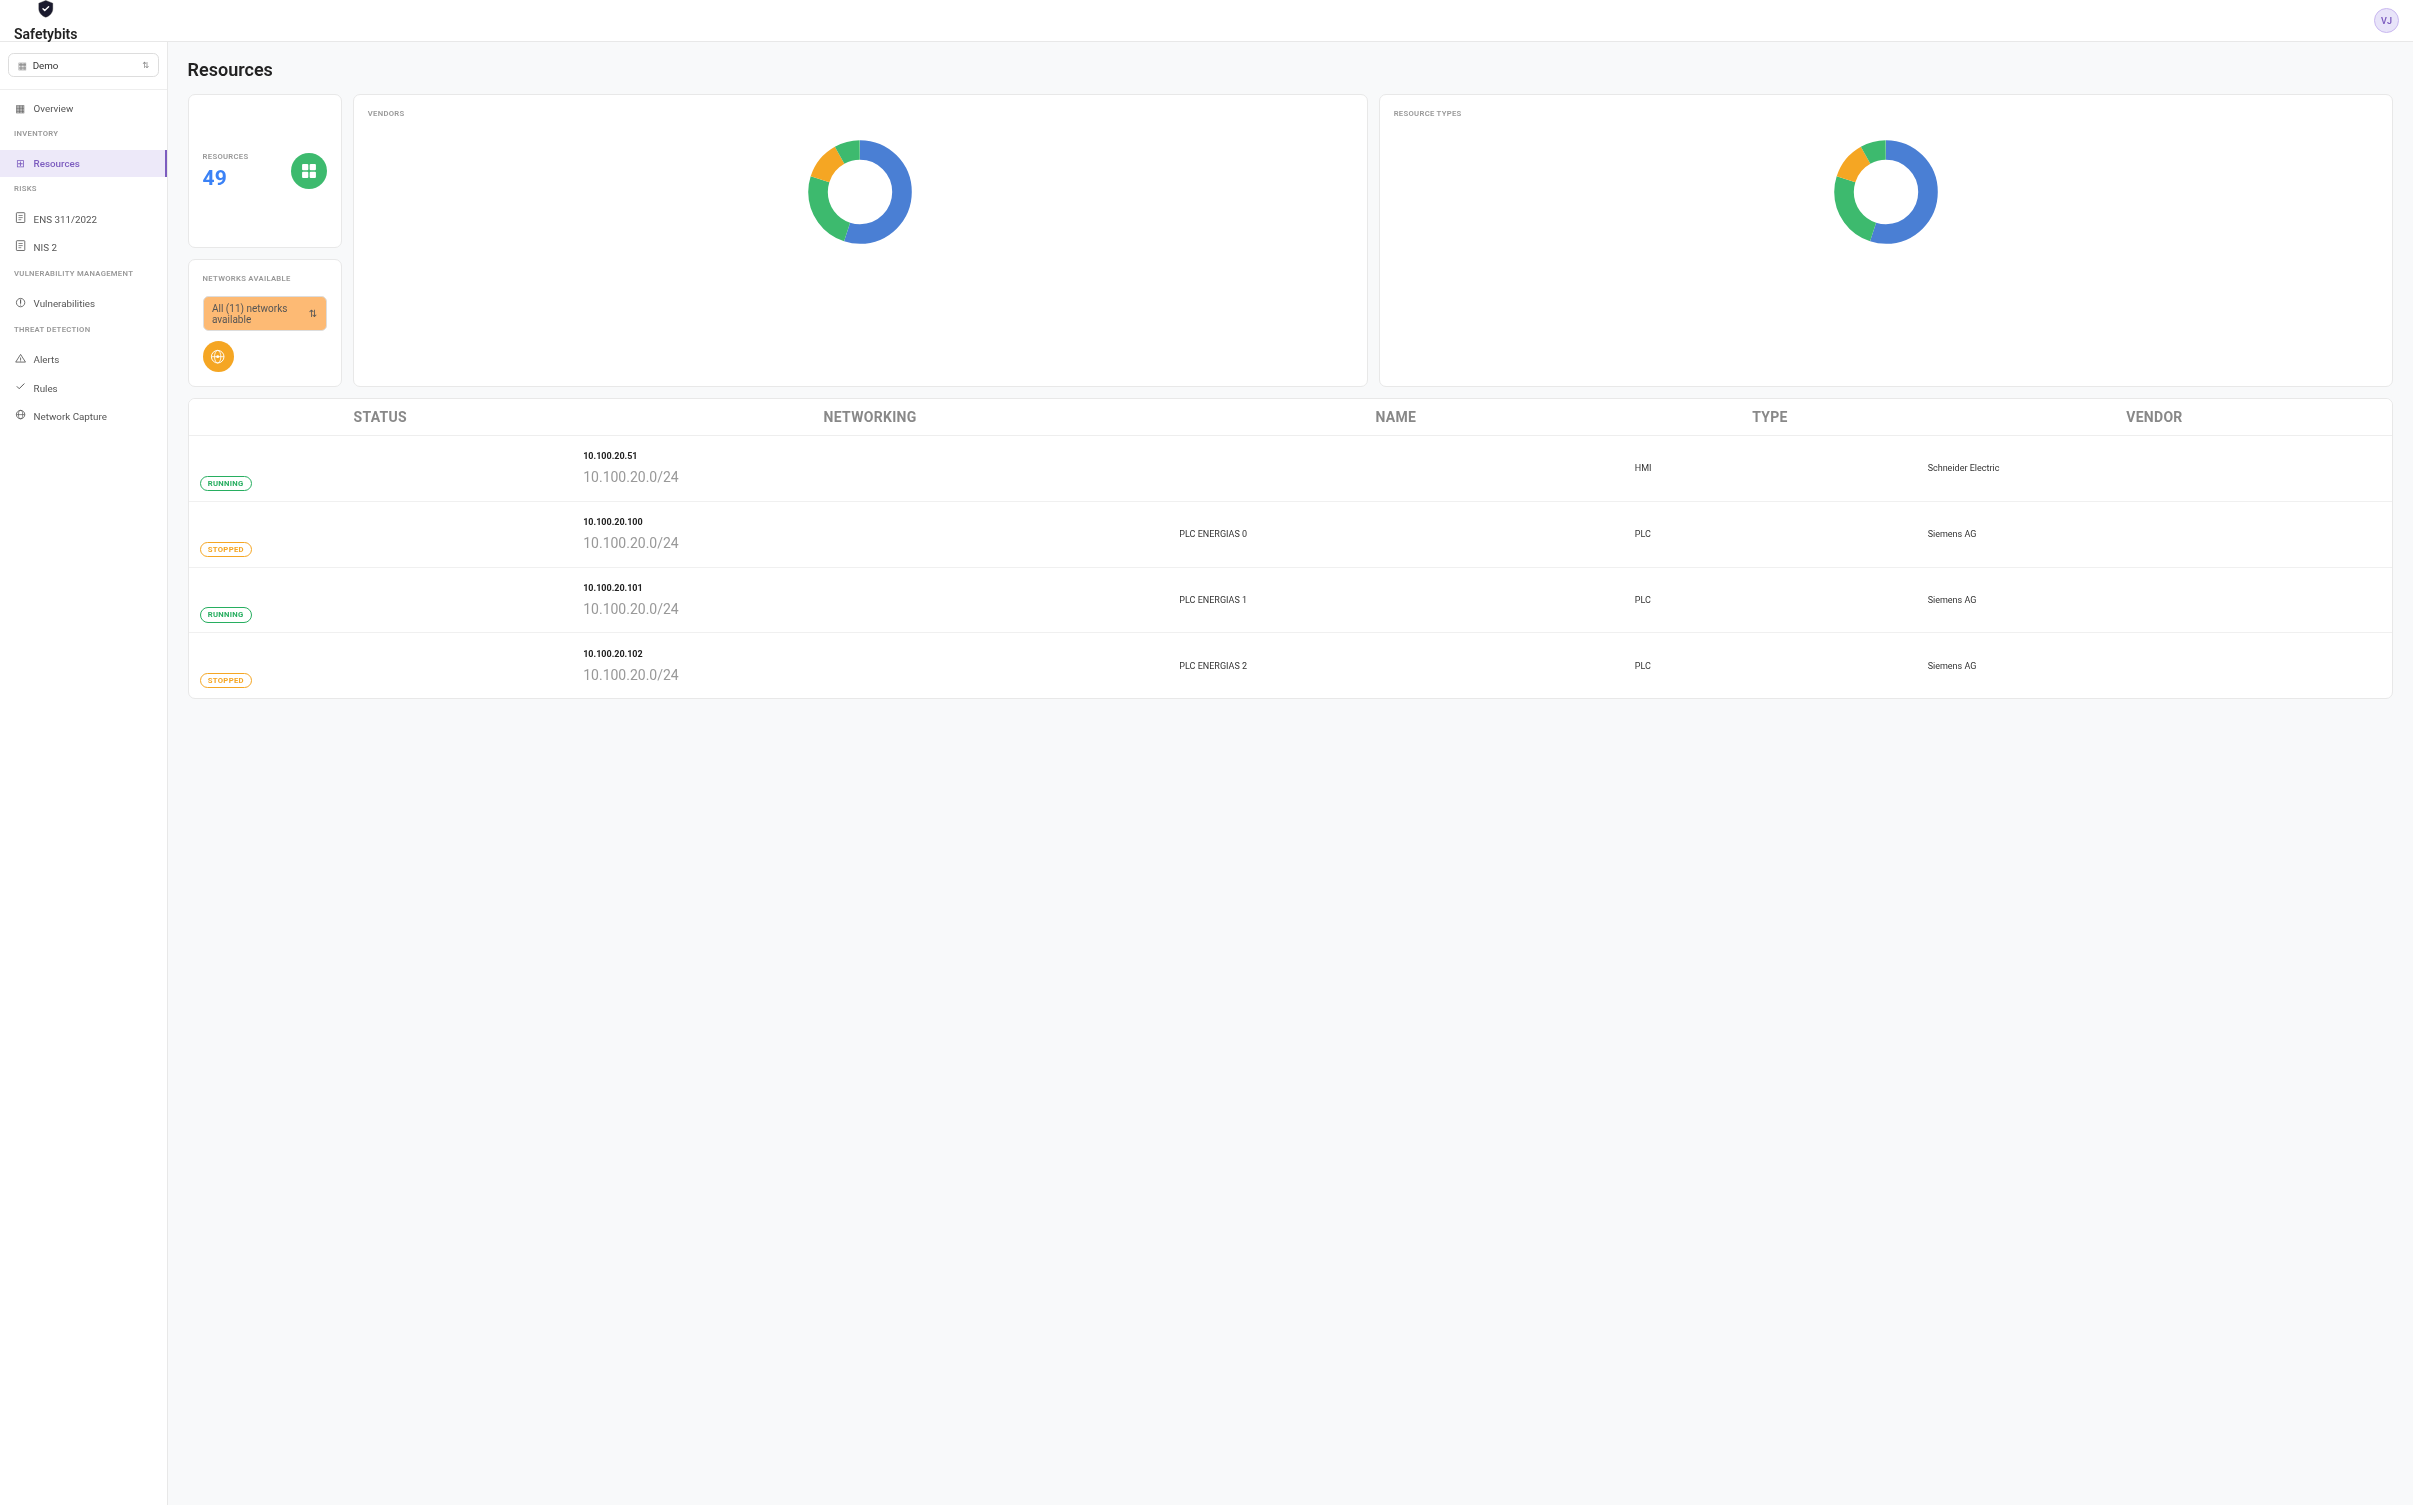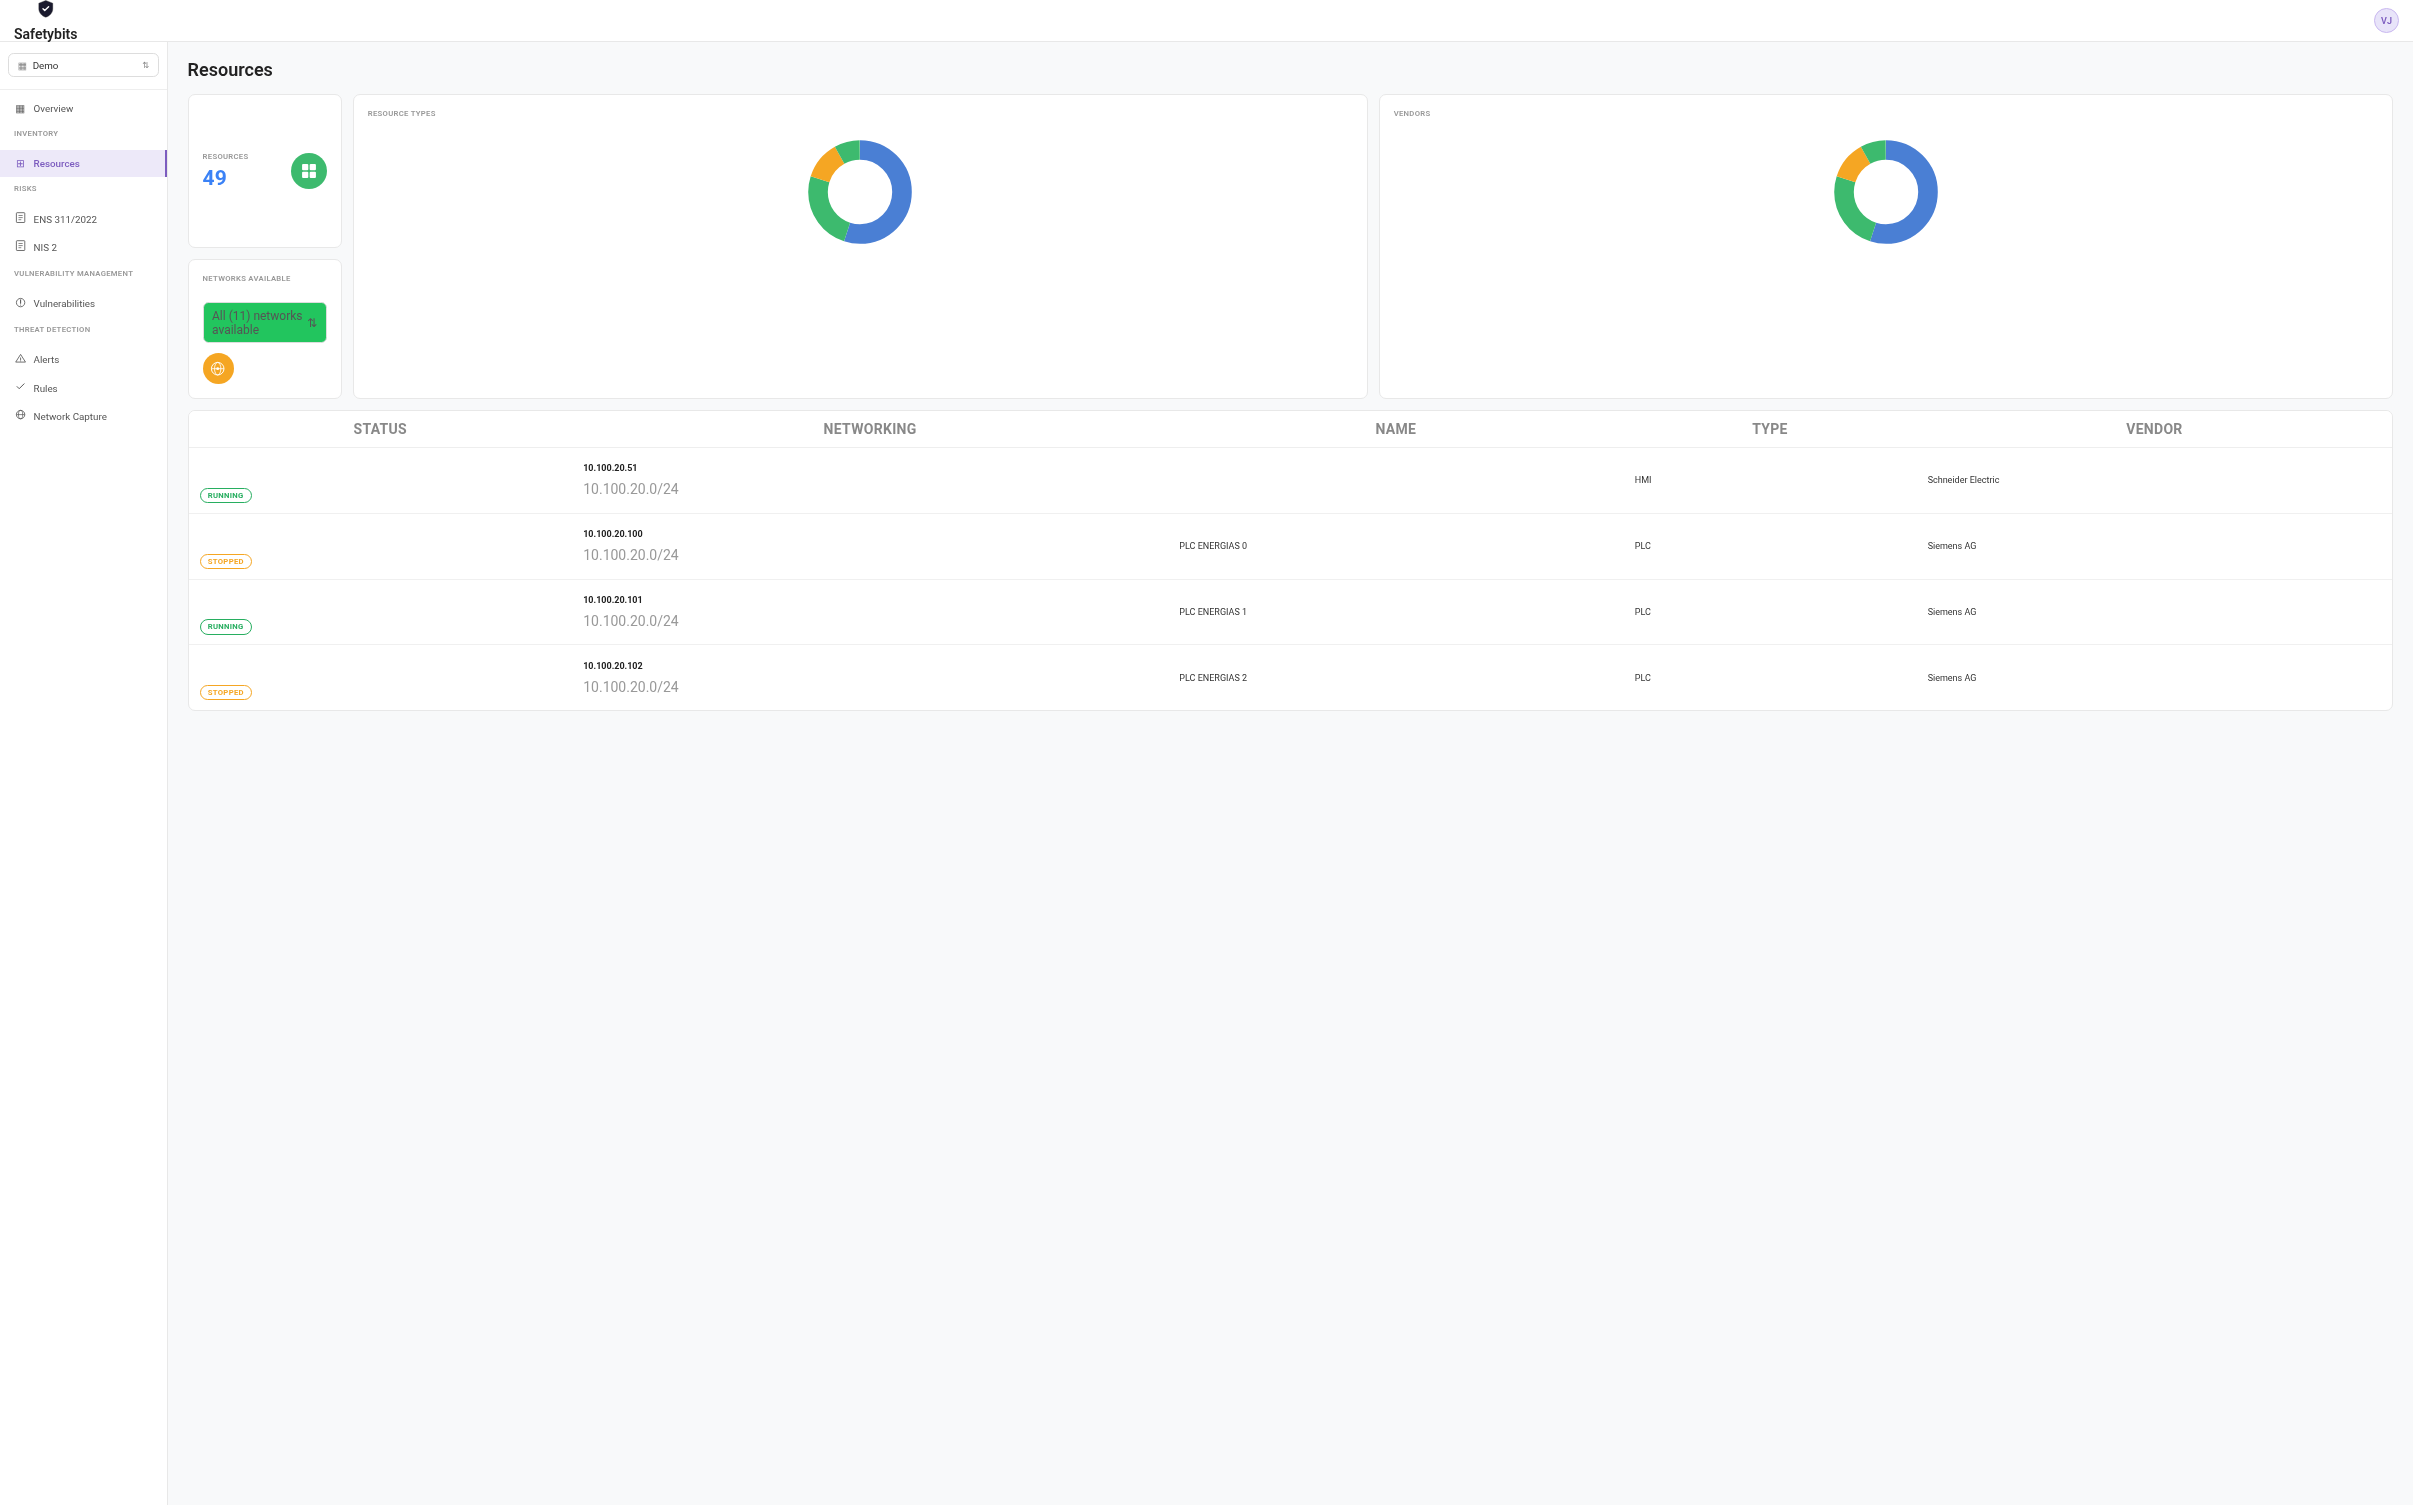--- a/index.html
+++ b/index.html
@@ -71,23 +71,23 @@
     .card-label { font-size: 7.7px; font-weight: 600; color: #999; letter-spacing: 0.3px; text-transform: uppercase; margin-bottom: 4.2px; }
     .card-value { font-size: 21px; font-weight: 700; color: #3b82f6; }
 
     .resource-icon-circle {
       width: 36px; height: 36px; border-radius: 50%; background: #3dba6e;
       display: flex; align-items: center; justify-content: center; color: #fff; font-size: 15.4px;
     }
 
     .networks-select {
       width: 100%; padding: 5.6px 8.4px; border: 0.7px solid #ddd; border-radius: 5.6px;
-      font-size: 12px; color: #555; background: #22c55e; cursor: pointer;
+      font-size: 10px; color: #555; background: #fdba74; cursor: pointer;
       display: flex; align-items: center; justify-content: space-between;
-      margin-top: 19px;
+      margin-top: 13px;
     }
 
     .network-icon-circle {
       width: 31px; height: 31px; border-radius: 50%; background: #f5a623;
       display: flex; align-items: center; justify-content: center; color: #fff; font-size: 12.6px;
       margin-top: 9.8px;
     }
     .chart-card { flex: 1; background: #fff; border: 0.7px solid #e8e8e8; border-radius: 7px; padding: 14px; display: flex; flex-direction: column; align-items: center; }
     .chart-card-label { font-size: 7.7px; font-weight: 600; color: #999; letter-spacing: 0.3px; text-transform: uppercase; align-self: flex-start; margin-bottom: 11.2px; }
 
@@ -264,34 +264,34 @@
                 <line x1="2" y1="11" x2="20" y2="11" stroke="white" stroke-width="1.2"></line>
                 <circle cx="11" cy="11" r="2" fill="white"></circle>
               </svg>
           </div>
         </div>
       </div>
 
       <div class="right-charts">
 
         <div class="chart-card">
-          <div class="chart-card-label">RESOURCE TYPES</div>
+          <div class="chart-card-label">VENDORS</div>
           <svg width="126" height="126" viewBox="0 0 180 180">
-
             <circle cx="90" cy="90" r="60" fill="none" stroke="#4a7fd4" stroke-width="28" stroke-dasharray="207 377" stroke-dashoffset="0" transform="rotate(-90 90 90)"></circle>
             <circle cx="90" cy="90" r="60" fill="none" stroke="#3dba6e" stroke-width="28" stroke-dasharray="94 377" stroke-dashoffset="-207" transform="rotate(-90 90 90)"></circle>
             <circle cx="90" cy="90" r="60" fill="none" stroke="#f5a623" stroke-width="28" stroke-dasharray="45 377" stroke-dashoffset="-301" transform="rotate(-90 90 90)"></circle>
             <circle cx="90" cy="90" r="60" fill="none" stroke="#3dba6e" stroke-width="28" stroke-dasharray="30 377" stroke-dashoffset="-346" transform="rotate(-90 90 90)"></circle>
             <circle cx="90" cy="90" r="44" fill="white"></circle>
           </svg>
         </div>
 
         <div class="chart-card">
-          <div class="chart-card-label">VENDORS</div>
+          <div class="chart-card-label">RESOURCE TYPES</div>
           <svg width="126" height="126" viewBox="0 0 180 180">
+
             <circle cx="90" cy="90" r="60" fill="none" stroke="#4a7fd4" stroke-width="28" stroke-dasharray="207 377" stroke-dashoffset="0" transform="rotate(-90 90 90)"></circle>
             <circle cx="90" cy="90" r="60" fill="none" stroke="#3dba6e" stroke-width="28" stroke-dasharray="94 377" stroke-dashoffset="-207" transform="rotate(-90 90 90)"></circle>
             <circle cx="90" cy="90" r="60" fill="none" stroke="#f5a623" stroke-width="28" stroke-dasharray="45 377" stroke-dashoffset="-301" transform="rotate(-90 90 90)"></circle>
             <circle cx="90" cy="90" r="60" fill="none" stroke="#3dba6e" stroke-width="28" stroke-dasharray="30 377" stroke-dashoffset="-346" transform="rotate(-90 90 90)"></circle>
             <circle cx="90" cy="90" r="44" fill="white"></circle>
           </svg>
         </div>
       </div>
     </div>
 

